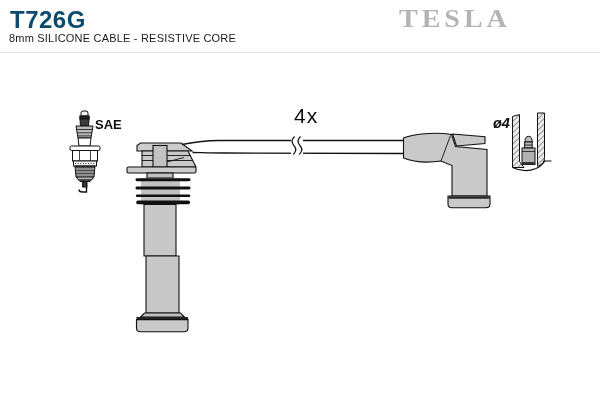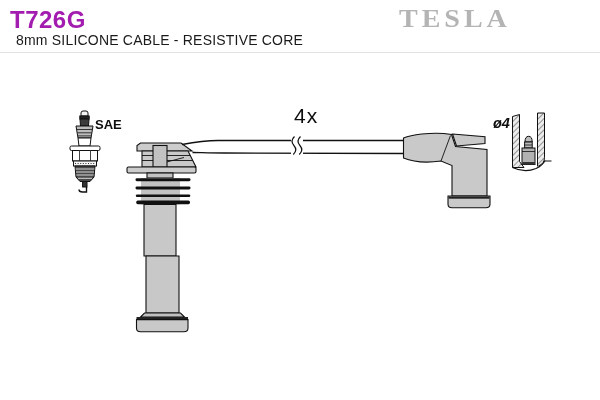--- a/index.html
+++ b/index.html
@@ -2,25 +2,25 @@
 <html><head>
 <meta charset="utf-8">
 <style>
   html,body{margin:0;padding:0;}
   body{
     width:600px;height:400px;position:relative;background:#ffffff;
     font-family:"Liberation Sans",sans-serif;overflow:hidden;
   }
   .part-number{
     position:absolute;left:10px;top:6px;
-    font-size:24px;font-weight:bold;letter-spacing:0.5px;color:#a21caf;
+    font-size:24px;font-weight:bold;letter-spacing:0.5px;color:#0c4a6e;
   }
   .subtitle{
-    position:absolute;left:16px;top:32px;
-    font-size:14px;letter-spacing:0.2px;color:#1a1a1a;
+    position:absolute;left:9px;top:32px;
+    font-size:11px;letter-spacing:0.2px;color:#1a1a1a;
   }
   .brand-logo{
     position:absolute;left:399px;top:4px;
     font-family:"Liberation Serif",serif;font-weight:bold;
     font-size:28px;letter-spacing:4px;color:#b4b4b4;
     transform:scaleY(0.9);transform-origin:top left;
   }
   .header-rule{
     position:absolute;left:0;top:52px;width:600px;height:1px;
     background:#e2e2e2;

